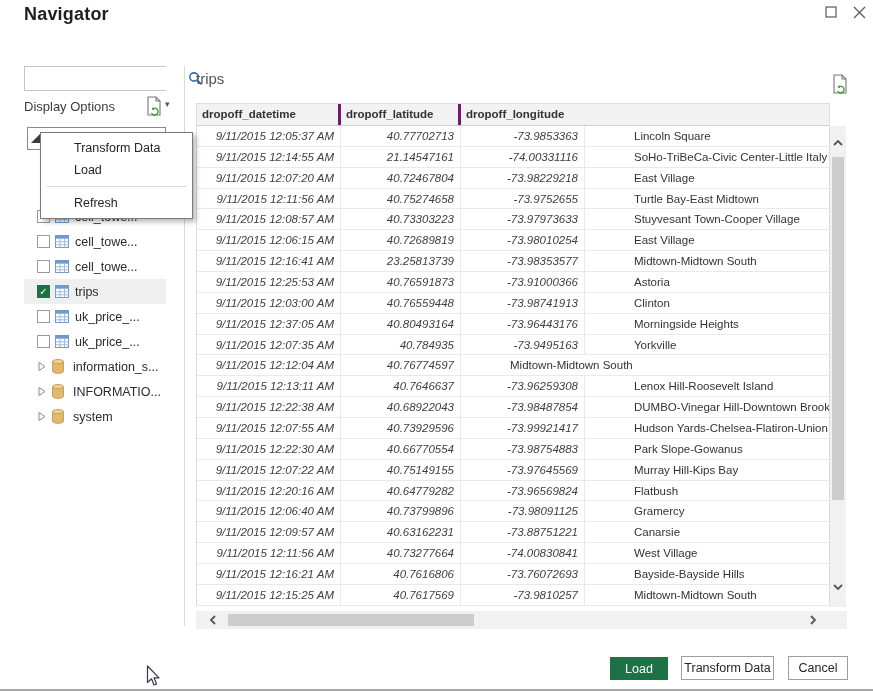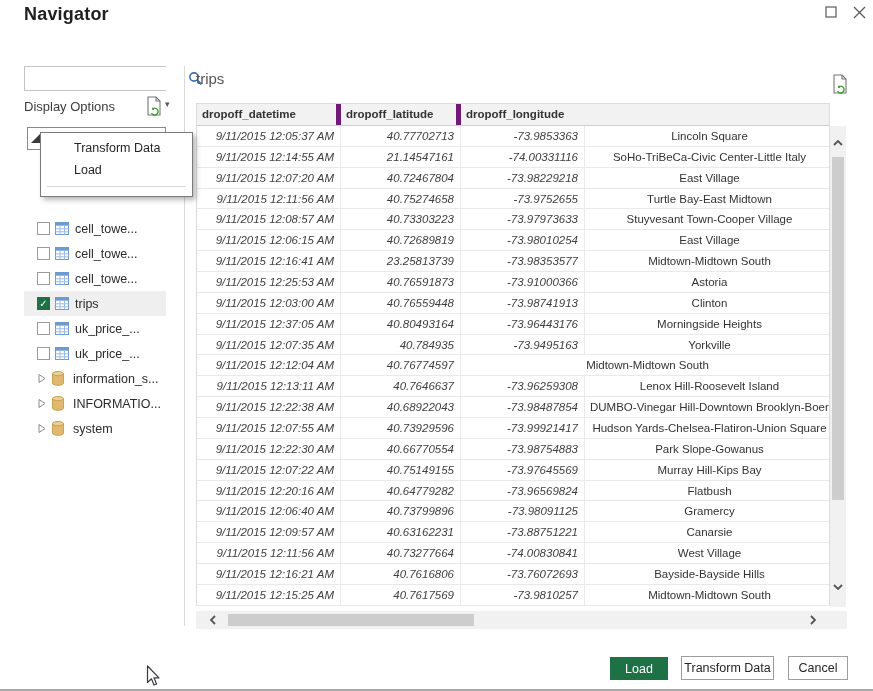--- a/index.html
+++ b/index.html
@@ -21,49 +21,49 @@
   .display-options { position:absolute; left:24px; top:99px; height:18px; display:flex; align-items:flex-start; font-size:13px; color:#3c3c3c; cursor:default;gap:44px; }
   .display-options .caret { margin-left:6px; font-size:9px; color:#555; }
   .refresh-file { position:absolute; left:145px; top:96px; width:18px; height:20px; }
   .preview-refresh { position:absolute; left:831px; top:73px; width:18px; height:22px; }
 
   .tree-root-box { position:absolute; left:27px; top:127px; width:139px; height:23px; border:1px solid #8a8a8a; background:#fff; display:flex; align-items:center; padding-left:3px; }
   .tree-root-box svg { margin-right:4px; }
 
   .sidebar-divider { position:absolute; left:184px; top:66px; width:1px; height:560px; background:#d9d9d9; }
 
-  .tree { position:absolute; left:24px; top:216px; width:142px; }
+  .tree { position:absolute; left:24px; top:204px; width:142px; }
   .tree-row { height:25px; display:flex; align-items:center; font-size:12.5px; color:#2b2b2b; }
   .tree-row.selected { background:#efefef; }
   .tree-row .ind-table { width:13px; flex:0 0 auto; }
   .tree-row .ind-db { width:14px; flex:0 0 auto; }
   .cb { width:13px; height:13px; border:1px solid #9a9a9a; background:#fff; flex:0 0 auto; display:flex; align-items:center; justify-content:center; font-size:10px; color:#fff; line-height:1; }
   .cb.checked { background:var(--checkbox-green,#1e7145); border-color:var(--checkbox-green,#1e7145); }
   .tree-row svg.tbl { margin:0 6px 0 5px; flex:0 0 auto; }
   .tree-row svg.exp { margin-right:6px; flex:0 0 auto; }
   .tree-row svg.db { margin-right:9px; flex:0 0 auto; }
   .tree-label { white-space:nowrap; overflow:hidden; }
 
   
   .context-menu { position:absolute; left:40px; top:132px; width:153px; background:#fff; border:1px solid #7a7a7a; box-shadow:3px 3px 5px rgba(0,0,0,.28); padding:4px 0; z-index:20; }
   .menu-item { height:22px; line-height:22px; padding-left:33px; font-size:12.5px; color:#252525; cursor:default; }
   .menu-sep { height:1px; background:#d9d9d9; margin:5px 6px; }
 
   
   .preview-title { position:absolute; left:196px; top:70px; font-size:15px; color:#555; }
   .tbl-wrap { position:absolute; left:196px; top:103px; width:634px; border:1px solid #dcdcdc; border-bottom:none; }
   .t-head { display:flex; background:#f2f2f2; height:22px; border-bottom:1px solid #cfcfcf; }
-  .t-head .cell { font-weight:700; font-size:11.5px; color:#333; line-height:21px; padding-left:5px; border-right:5px solid #701a75; overflow:hidden; white-space:nowrap; }
+  .t-head .cell { font-weight:700; font-size:11.5px; color:#333; line-height:21px; padding-left:5px; border-right:3px solid #701a75; overflow:hidden; white-space:nowrap; }
   .t-head .cell:last-child { border-right:none; }
   .t-body .t-row { display:flex; height:20.87px; background:#fff; border-bottom:1px solid #e9e9e9; }
   .t-row .cell { font-size:11.5px; line-height:20px; border-right:1px solid #e9e9e9; overflow:hidden; white-space:nowrap; }
   .t-row .cell:last-child { border-right:none; }
   .c0 { width:144px; } .c1 { width:120px; } .c2 { width:124px; } .c3 { flex:1; }
   .num { text-align:right; font-style:italic; color:#404040; padding-right:6px; }
-  .txt { text-align:center; color:#333; padding-left:5px; }
+  .txt { text-align:left; color:#333; padding-left:5px;margin-left:44px; }
 
   
   .vscroll { position:absolute; left:830px; top:126px; width:16px; height:481px; background:#f1f1f1; }
   .vscroll .arrow { position:absolute; left:0; width:16px; height:18px; display:flex; align-items:center; justify-content:center; }
   .vscroll .up { top:8px; } .vscroll .down { top:452px; }
   .v-thumb { position:absolute; left:2px; top:31px; width:12px; height:343px; background:#cdcdcd; }
   .hscroll { position:absolute; left:196px; top:611px; width:651px; height:18px; background:#f1f1f1; }
   .hscroll .arrow { position:absolute; top:0; width:18px; height:18px; display:flex; align-items:center; justify-content:center; }
   .hscroll .left { left:8px; } .hscroll .right { left:608px; }
   .h-thumb { position:absolute; left:32px; top:3px; width:246px; height:12px; background:#cdcdcd; }
@@ -238,20 +238,21 @@
         <ellipse cx="6" cy="2.6" rx="5.5" ry="2.1" fill="#ecd09a" stroke="#c9a253"></ellipse>
       </svg>
       <span class="tree-label">system</span>
     </div>
   </div>
 
 <div class="context-menu" id="ctx-menu">
     <div class="menu-item">Transform Data</div>
     <div class="menu-item">Load</div>
     <div class="menu-sep"></div>
+    <div class="menu-item">Refresh</div>
   </div>
 
 <div class="preview-title">trips</div>
 <svg class="preview-refresh" viewBox="0 0 18 20">
   <path d="M3,1 h8 l4,4 v14 h-12 z" fill="#fff" stroke="#777" stroke-width="1.1"></path>
   <path d="M11,1 v4 h4" fill="none" stroke="#777" stroke-width="1.1"></path>
   <path d="M7.2,13.2 a3.4,3.4 0 1 1 -0.6,3.8" fill="none" stroke="#3f9c35" stroke-width="1.4"></path>
   <path d="M7.8,11.2 l-0.8,2.4 2.4,0.6 z" fill="#3f9c35"></path>
 </svg>
 

